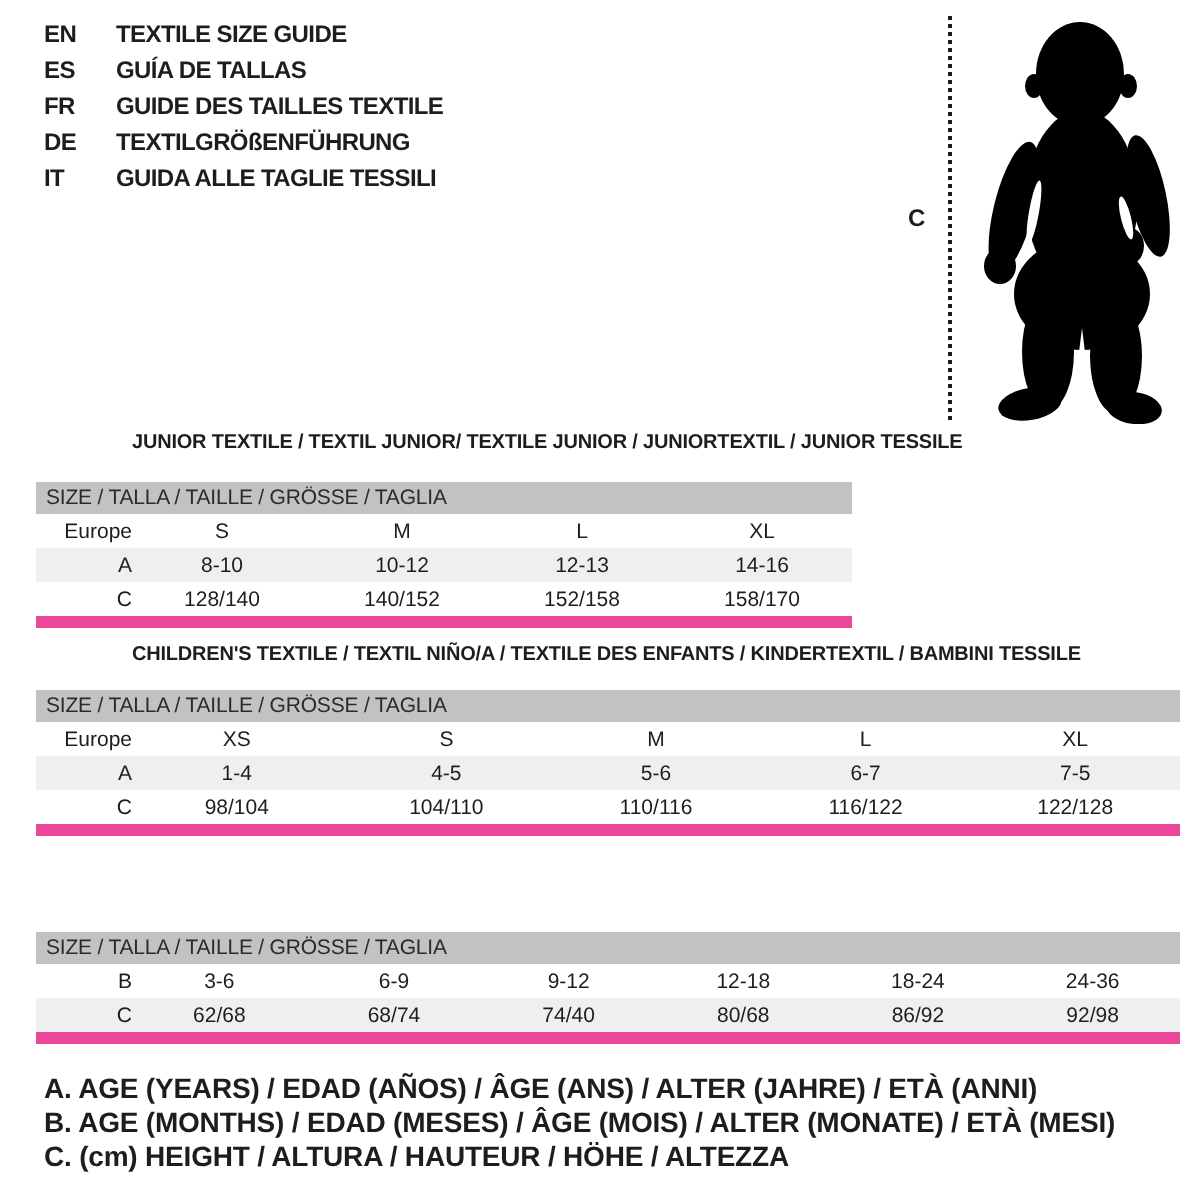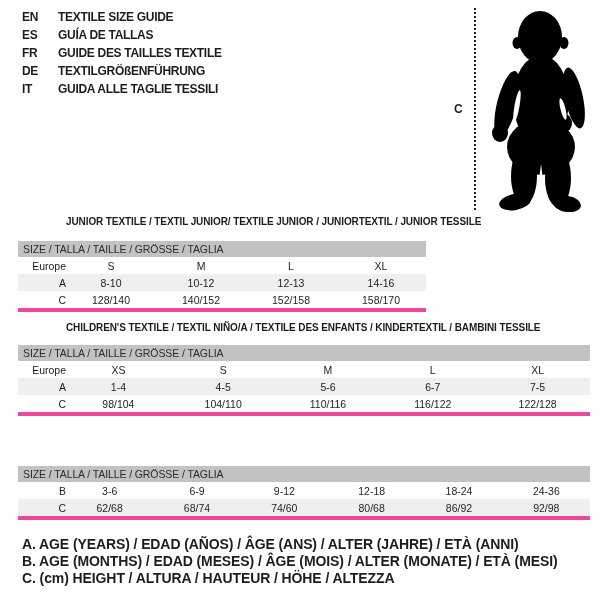--- a/index.html
+++ b/index.html
@@ -32,21 +32,21 @@
     position:absolute; left:22px; font-weight:bold; font-size:10px;
     letter-spacing:-0.1px; line-height:17px; white-space:nowrap;margin-left:44px;
   }
   #t1-title { top:213px; }
   #t2-title { top:319px; }
   #t3-title { top:424px; }
 
   
   table.size {
     position:absolute; left:18px; border-collapse:collapse; table-layout:fixed;
-    font-size:10.5px; color:#1d1d1b; border-bottom:4px solid #ec4899;
+    font-size:10.5px; color:#1d1d1b; border-bottom:6px solid #ec4899;
   }
   #t1 { top:241px; width:408px; }
   #t2 { top:345px; width:572px; }
   #t3 { top:466px; width:572px; }
   table.size th {
     background:#c2c2c2; text-align:left; font-weight:normal;
     font-size:10.5px; color:#2b2b2b; height:14px; padding:1px 0 1px 5px;
     letter-spacing:-0.1px;
   }
   table.size td { height:15px; padding:1px 0; }
@@ -237,21 +237,21 @@
           <td class="val">6-9</td>
           <td class="val">9-12</td>
           <td class="val">12-18</td>
           <td class="val">18-24</td>
           <td class="val">24-36</td>
         </tr>
         <tr>
           <td class="rowlabel">C</td>
           <td class="val">62/68</td>
           <td class="val">68/74</td>
-          <td class="val">74/60</td>
+          <td class="val">74/40</td>
           <td class="val">80/68</td>
           <td class="val">86/92</td>
           <td class="val">92/98</td>
         </tr>
       </tbody>
     </table>
 
   <div class="legend">
       <div>A. AGE (YEARS) / EDAD (AÑOS) / ÂGE (ANS) / ALTER (JAHRE) / ETÀ (ANNI)</div>
       <div>B. AGE (MONTHS) / EDAD (MESES) / ÂGE (MOIS) / ALTER (MONATE) / ETÀ (MESI)</div>

